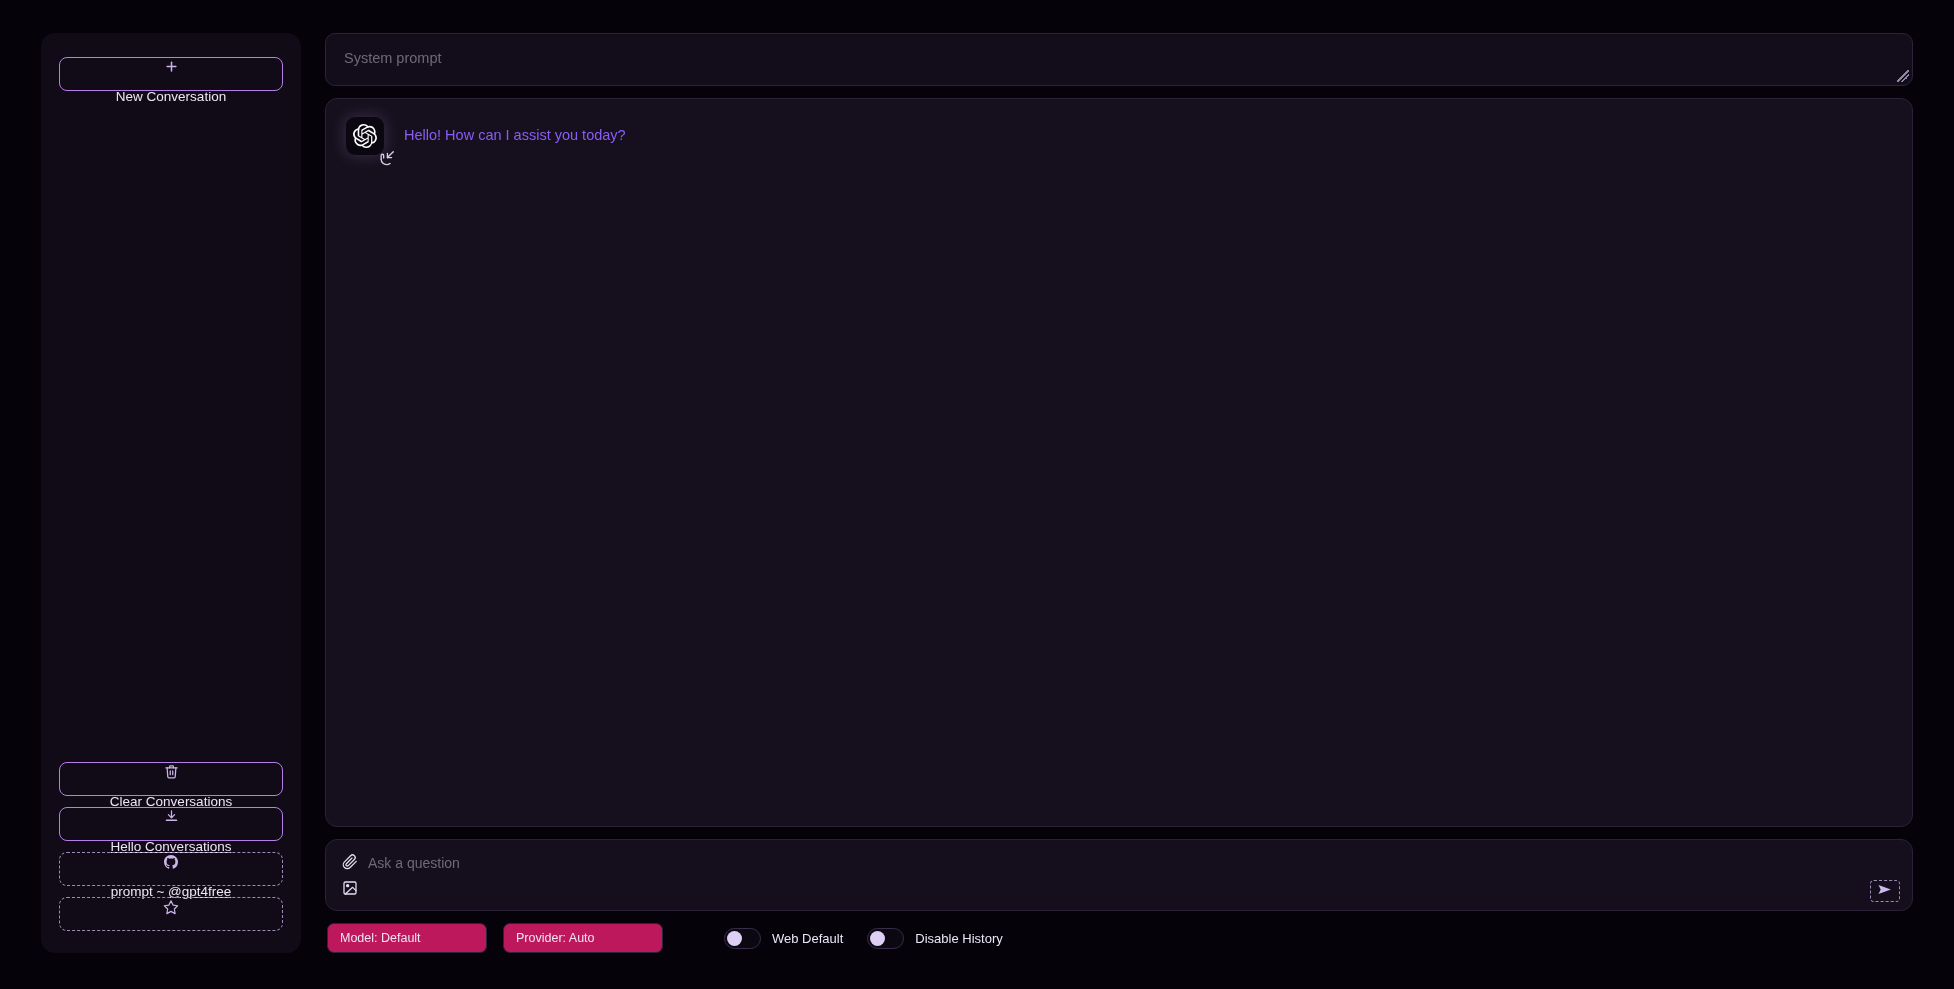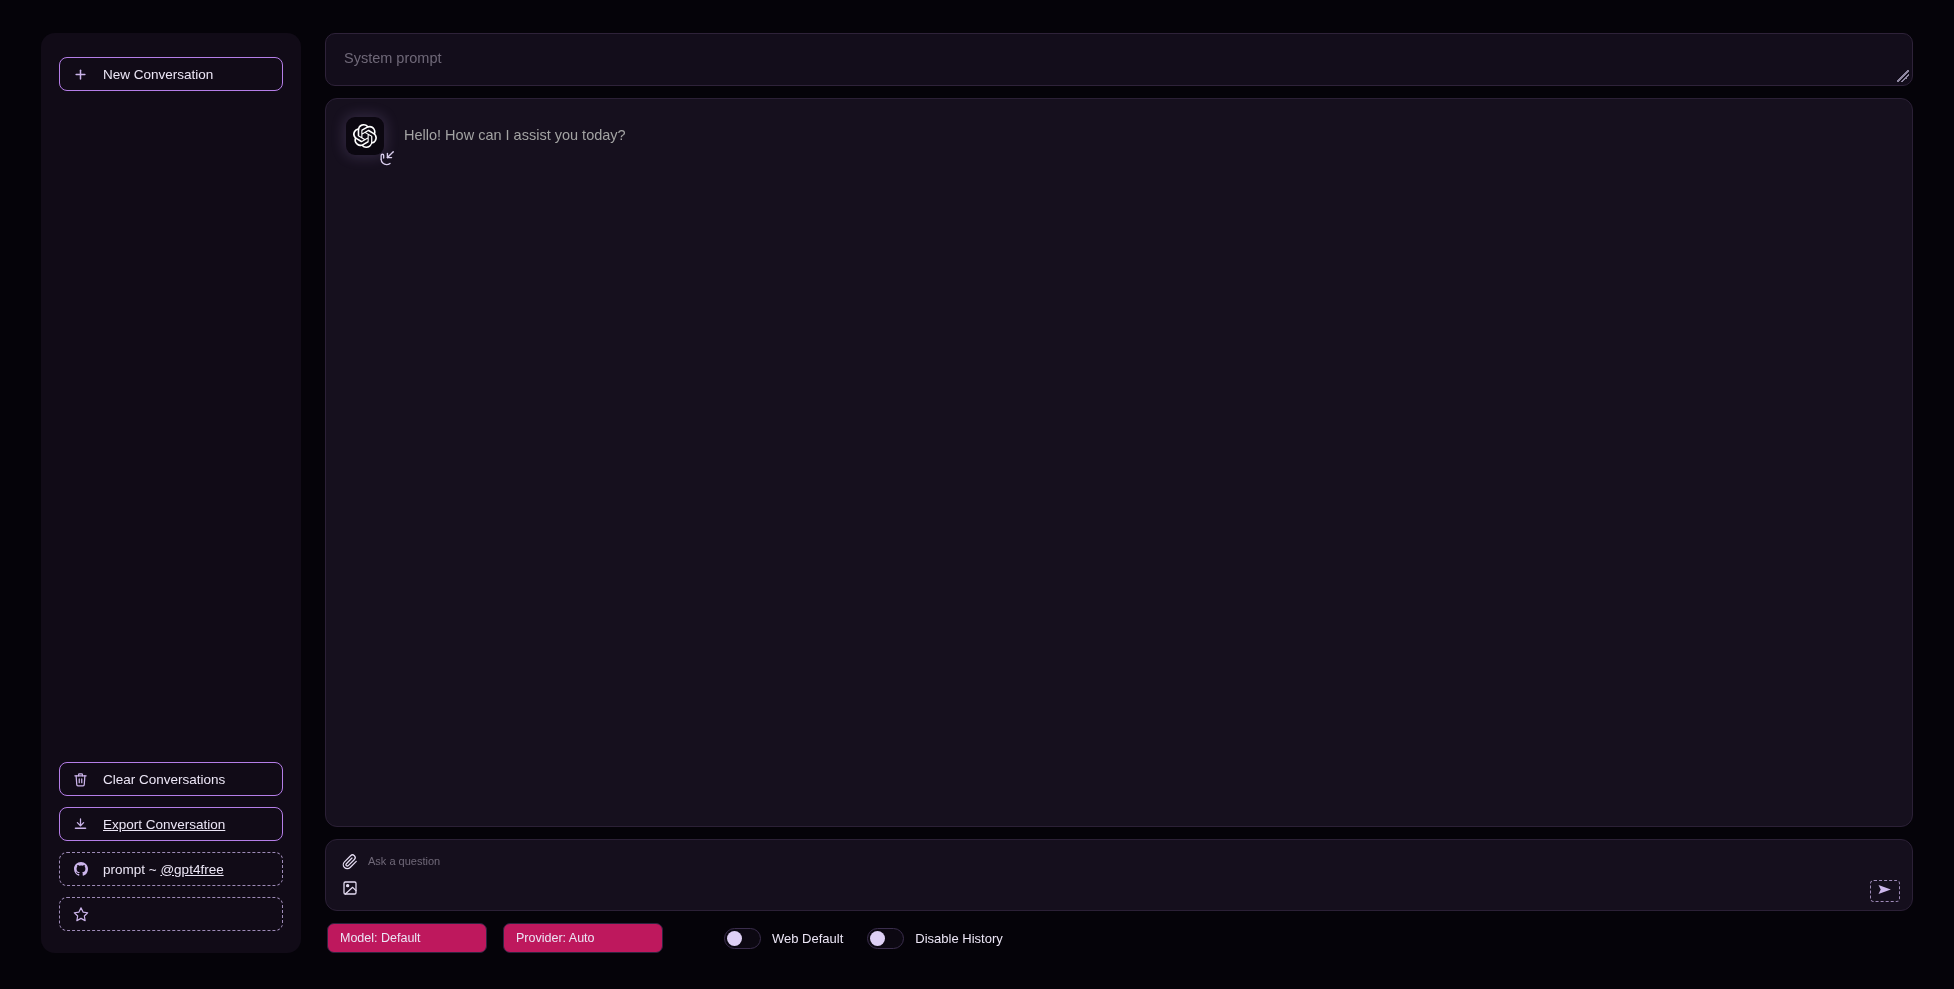--- a/index.html
+++ b/index.html
@@ -39,20 +39,21 @@
     gap: 14px;
     height: 34px;
     padding: 0 12px;
     border: 1px solid #b57ee8;
     border-radius: 8px;
     background: transparent;
     color: #ece6f6;
     font-size: 13.5px;
     cursor: pointer;
     white-space: nowrap;
+    flex-direction: column;
   }
   .side-btn.dashed { border-style: dashed; border-color: #9e8bb8; }
 
   .side-btn .ico {
     width: 17px;
     height: 17px;
     flex: 0 0 17px;
     display: flex;
     align-items: center;
     justify-content: center;
@@ -148,21 +149,21 @@
   .cursor-badge {
     position: absolute;
     right: -13px;
     bottom: -13px;
     width: 20px;
     height: 20px;
     color: #d8cdec;
   }
 
   .message-text {
-    color: #a3a3a3;
+    color: #8b5cf6;
     font-size: 14.5px;
     line-height: 22px;
     padding-top: 7px;
   }
 
   
   #composer-box {
     position: relative;
     flex: 0 0 72px;
     height: 72px;
@@ -182,21 +183,21 @@
     color: #e4dcf2;
   }
   #attach-stack .ico { cursor: pointer; display: block; }
   #message-input {
     flex: 1 1 auto;
     background: transparent;
     border: 0;
     outline: none;
     color: #ec4899;
     font-family: "Liberation Sans", sans-serif;
-    font-size: 11px;
+    font-size: 14px;
     padding-top: 3px;
   }
   #message-input::placeholder { color: #6f6878; }
 
   #send-button {
     position: absolute;
     right: 12px;
     bottom: 8px;
     width: 30px;
     height: 22px;
@@ -301,21 +302,21 @@
       </button>
 
       <button class="side-btn">
         <span class="ico">
           <svg width="15" height="15" viewBox="0 0 24 24" fill="none" stroke="currentColor" stroke-width="2" stroke-linecap="round" stroke-linejoin="round">
             <path d="M12 3v10"></path>
               <polyline points="7 9 12 14 17 9"></polyline>
             <path d="M4 18h16" stroke-width="2.6"></path>
           </svg>
         </span>
-        <span class="underline-label">Export Conversation</span>
+        <span class="underline-label">Hello Conversations</span>
       </button>
 
       <button class="side-btn dashed">
         <span class="ico">
           <svg width="16" height="16" viewBox="0 0 24 24" fill="currentColor">
             <path d="M12 1.5C6.2 1.5 1.5 6.2 1.5 12c0 4.64 3 8.57 7.18 9.96.52.1.71-.23.71-.5 0-.25-.01-1.07-.01-1.95-2.63.48-3.31-.64-3.52-1.23-.12-.3-.63-1.23-1.08-1.48-.37-.2-.9-.68-.01-.69.83-.01 1.42.76 1.62 1.08.95 1.6 2.47 1.15 3.07.87.1-.69.37-1.15.67-1.42-2.33-.26-4.77-1.17-4.77-5.18 0-1.14.4-2.08 1.07-2.81-.11-.26-.47-1.33.1-2.76 0 0 .87-.28 2.86 1.07a9.7 9.7 0 0 1 2.6-.35c.88 0 1.77.12 2.6.35 1.99-1.36 2.86-1.07 2.86-1.07.57 1.43.21 2.5.1 2.76.67.73 1.07 1.66 1.07 2.81 0 4.02-2.45 4.91-4.78 5.18.38.33.71.96.71 1.95 0 1.41-.01 2.54-.01 2.89 0 .28.19.61.71.5A10.52 10.52 0 0 0 22.5 12c0-5.8-4.7-10.5-10.5-10.5z"></path>
           </svg>
         </span>
         <span><span>prompt ~ </span><span class="gh-handle">@gpt4free</span></span>
       </button>

